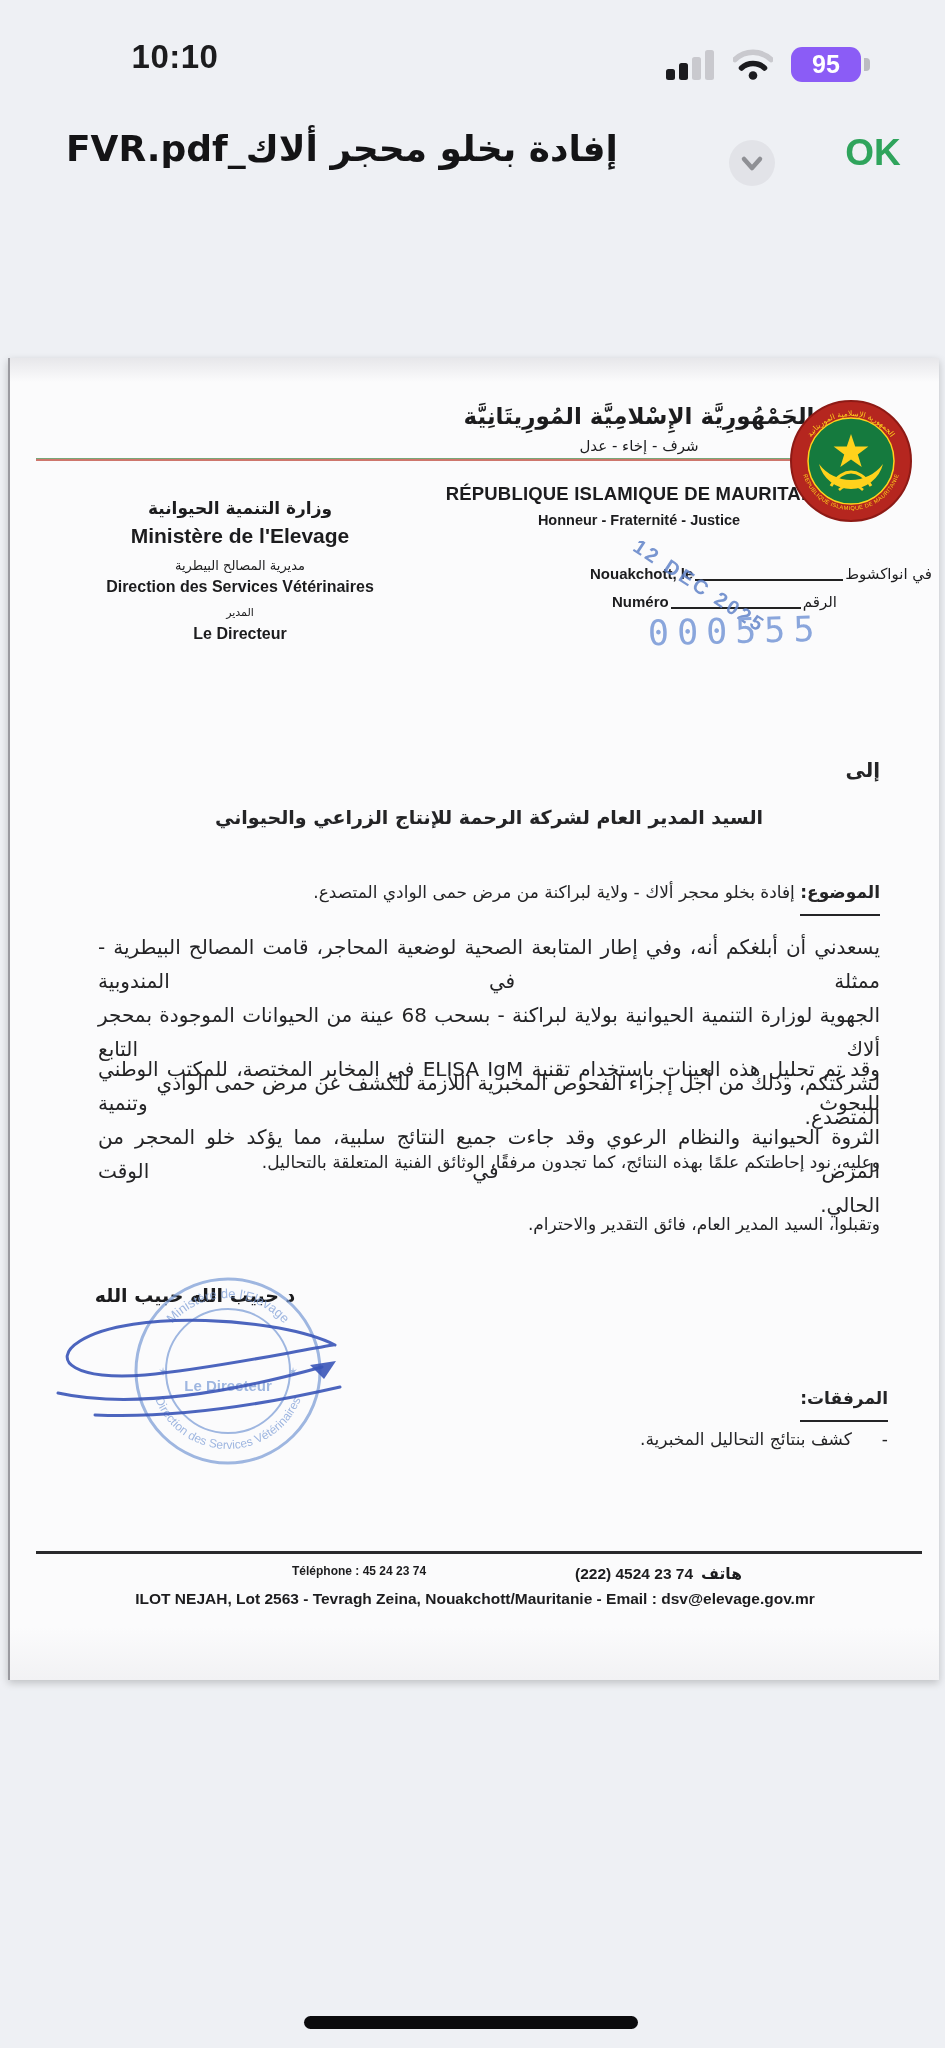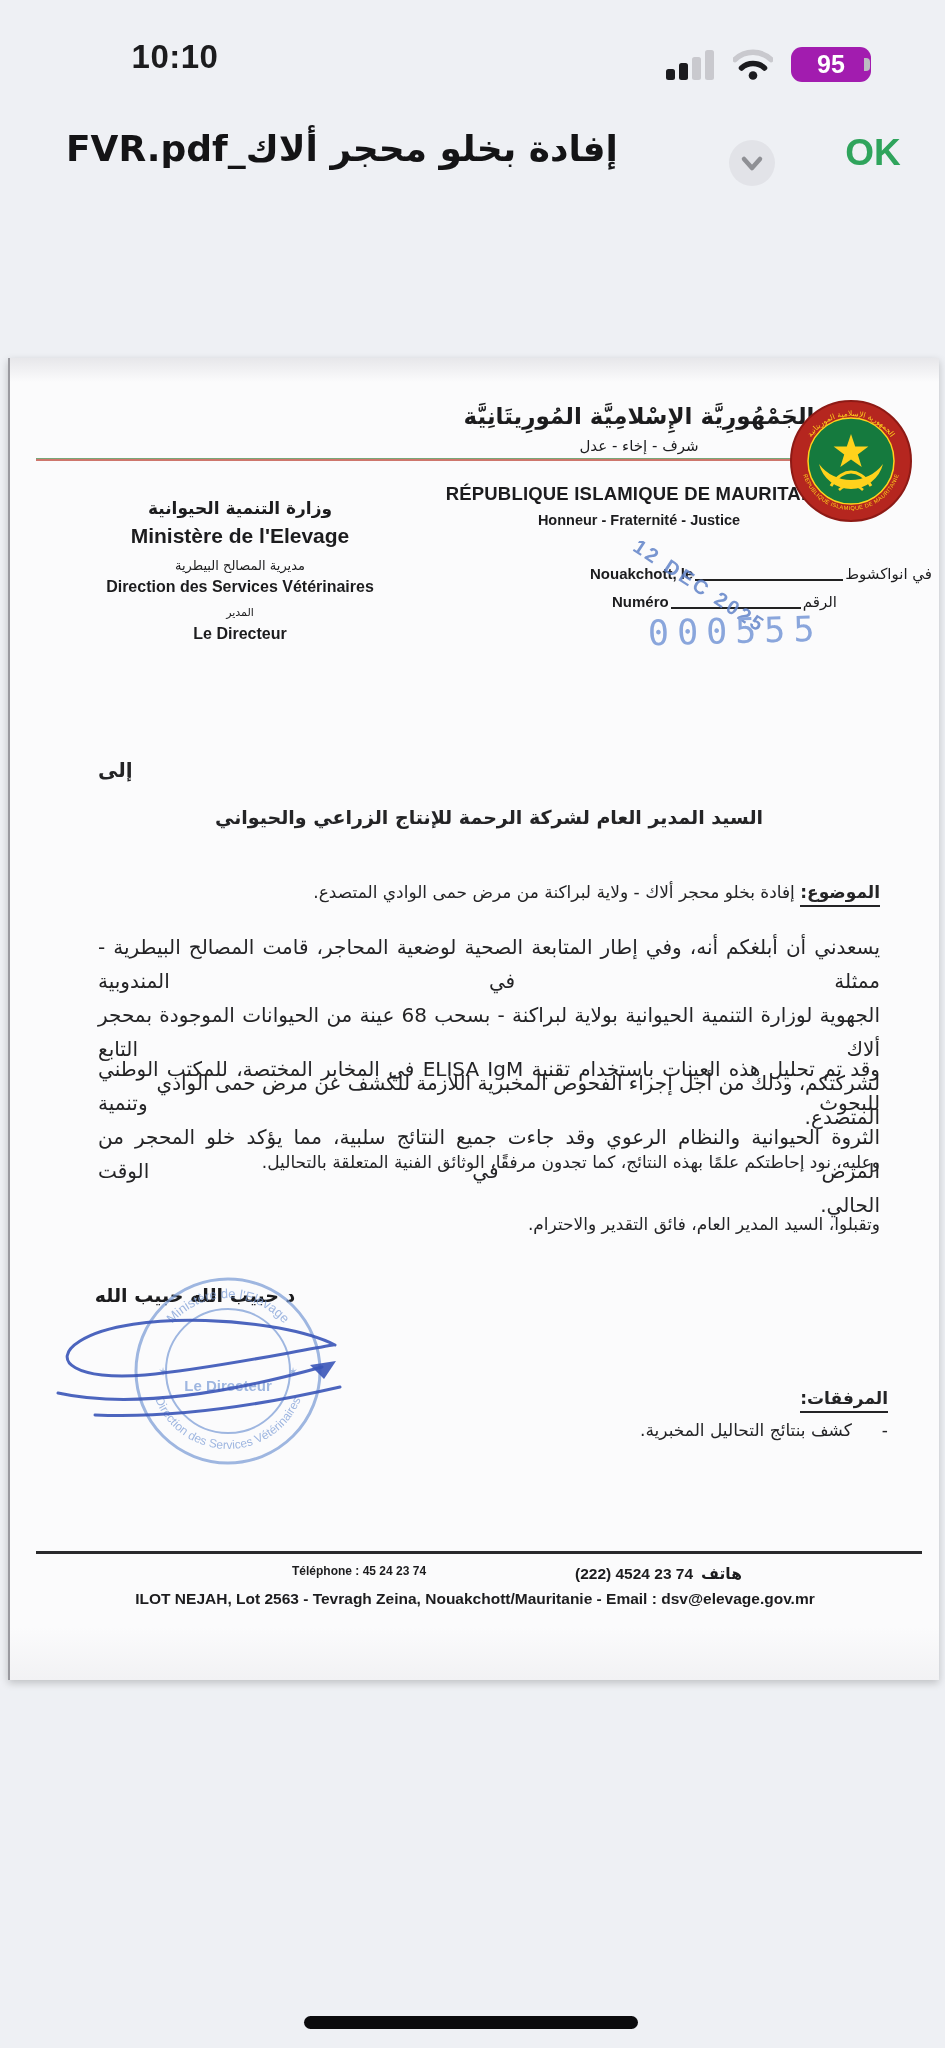--- a/index.html
+++ b/index.html
@@ -3,21 +3,21 @@
 <meta charset="utf-8">
 <style>
   html,body{margin:0;padding:0;background:#eef0f4;}
   .screen{position:relative;width:945px;height:2048px;background:#eef0f4;overflow:hidden;
           font-family:"Liberation Sans",sans-serif;color:#1c1c1e;}
   .abs{position:absolute;}
   .ar{font-family:"DejaVu Sans",sans-serif;}
 
   
   .time{left:85px;top:38px;width:180px;text-align:center;font-size:33px;font-weight:bold;letter-spacing:.5px;}
-  .batt{left:791px;top:47px;width:80px;height:35px;background:#a21caf;border-radius:11px;
+  .batt{left:791px;top:47px;width:70px;height:35px;background:#8b5cf6;border-radius:11px;
         display:flex;align-items:center;justify-content:center;}
   .batt span{color:#fff;font-size:25px;font-weight:bold;}
   .batt-nub{left:864px;top:58px;width:6px;height:13px;background:#bcbcc2;border-radius:0 4px 4px 0;}
 
   
   .navtitle{left:66px;top:128px;width:645px;font-size:36px;font-weight:bold;direction:rtl;
             text-align:left;white-space:nowrap;color:#141416;}
   .chev-btn{left:729px;top:140px;width:46px;height:46px;border-radius:50%;background:#e2e3e8;
             display:flex;align-items:center;justify-content:center;}
   .ok-btn{left:828px;top:132px;width:90px;font-size:37px;font-weight:bold;color:#2fa45c;text-align:center;}
@@ -46,24 +46,24 @@
   .refrow{display:flex;align-items:flex-end;}
   .refrow .fill{flex:1;border-bottom:2px solid #222;margin:0 2px 3px 2px;}
   .refrow .fr{font-weight:bold;}
   .refrow2{margin-top:9px;margin-left:22px;margin-right:95px;}
   .datestamp{left:632px;top:176px;font-size:20px;letter-spacing:3px;color:rgba(96,130,200,.85);
              transform:rotate(33deg);transform-origin:left top;white-space:nowrap;font-weight:bold;}
   .numstamp{left:638px;top:252px;font-family:"DejaVu Sans Mono",monospace;font-size:35px;
             letter-spacing:8px;color:#8aa6dc;transform:rotate(-1.5deg);}
 
   .col{left:88px;width:782px;direction:rtl;color:#242426;}
-  .c-to{top:400px;text-align:left;font-size:20px;font-weight:bold;}
+  .c-to{top:400px;text-align:right;font-size:20px;font-weight:bold;}
   .c-addr{top:448px;text-align:center;font-size:19px;font-weight:bold;}
   .c-subj{top:524px;text-align:right;font-size:17px;}
-  .ul{border-bottom:2px solid currentColor;display:inline-block;padding-bottom:2px;font-weight:bold;}
+  .ul{border-bottom:2px solid currentColor;display:inline-block;padding-bottom:11px;font-weight:bold;}
   .para{text-align:right;font-size:20px;}
   .p1{top:572px;}
   .p2{top:694px;}
   .pline{text-align:justify;text-align-last:justify;line-height:34px;}
   .pline-end{text-align:right;text-align-last:right;line-height:34px;}
   .c-note{top:794px;text-align:right;font-size:17px;}
   .c-close{top:856px;text-align:right;font-size:17px;}
   .attach{top:1030px;text-align:right;font-size:17px;padding-left:8px;}
   .attach .item{margin-top:7px;}
   .attach .item .txt{margin-right:30px;}

